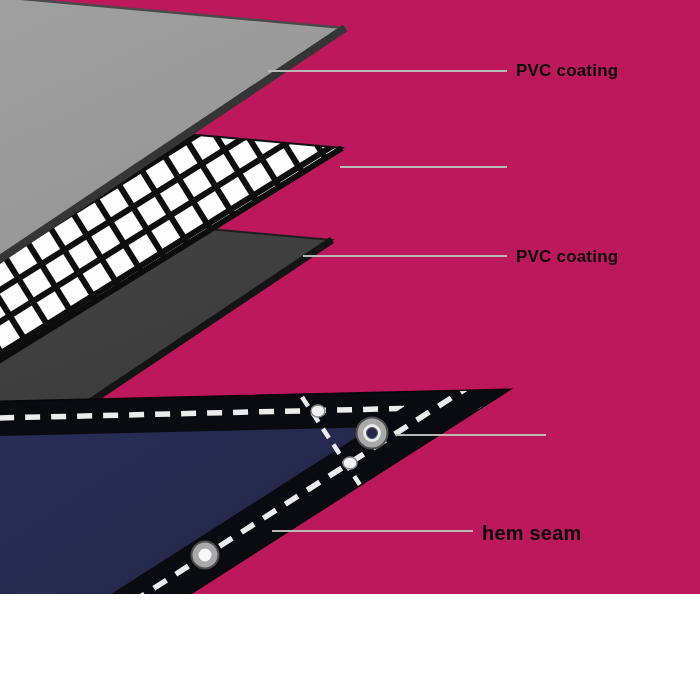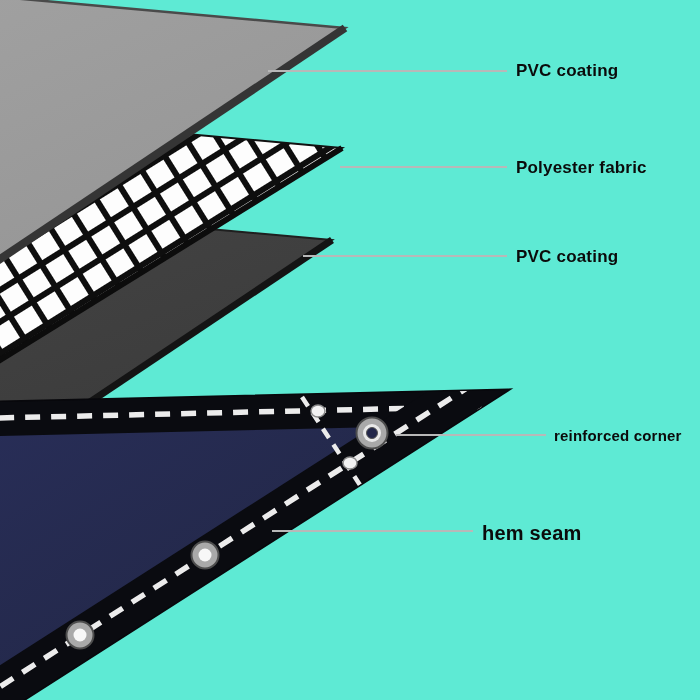--- a/index.html
+++ b/index.html
@@ -1,17 +1,17 @@
 <!DOCTYPE html>
 <html><head>
 <meta charset="utf-8">
 <style>
   *{margin:0;padding:0;box-sizing:border-box}
   html,body{width:700px;height:700px;background:#fff;font-family:"Liberation Sans",sans-serif}
-  .stage{position:relative;width:700px;height:700px;overflow:hidden;background:#5eead4}
+  .stage{position:relative;width:700px;height:594px;overflow:hidden;background:#be185d}
   .stage > svg{position:absolute;left:0;top:0;display:block}
   .label{position:absolute;font-weight:bold;color:#0b0b0b;white-space:nowrap;letter-spacing:.2px}
   .l1{left:516px;top:61px;font-size:17px}
   .l2{left:516px;top:158px;font-size:17px}
   .l3{left:516px;top:247px;font-size:17px}
   .l4{left:554px;top:427px;font-size:15px}
   .l5{left:482px;top:522px;font-size:20px}
 </style>
 </head>
 <body>
@@ -91,18 +91,16 @@
     </g>
 
     <line x1="268" y1="71" x2="507" y2="71" stroke="#b8b8b8" stroke-width="2"></line>
     <line x1="340" y1="167" x2="507" y2="167" stroke="#b8b8b8" stroke-width="2"></line>
     <line x1="303" y1="256" x2="507" y2="256" stroke="#b8b8b8" stroke-width="2"></line>
     <line x1="396" y1="435" x2="546" y2="435" stroke="#b8b8b8" stroke-width="2"></line>
     <line x1="272" y1="531" x2="473" y2="531" stroke="#b8b8b8" stroke-width="2"></line>
   </svg>
 
   <div class="label l1">PVC coating</div>
-  <div class="label l2">Polyester fabric</div>
   <div class="label l3">PVC coating</div>
-  <div class="label l4">reinforced corner</div>
   <div class="label l5">hem seam</div>
 
 </div>
 
 </body></html>

